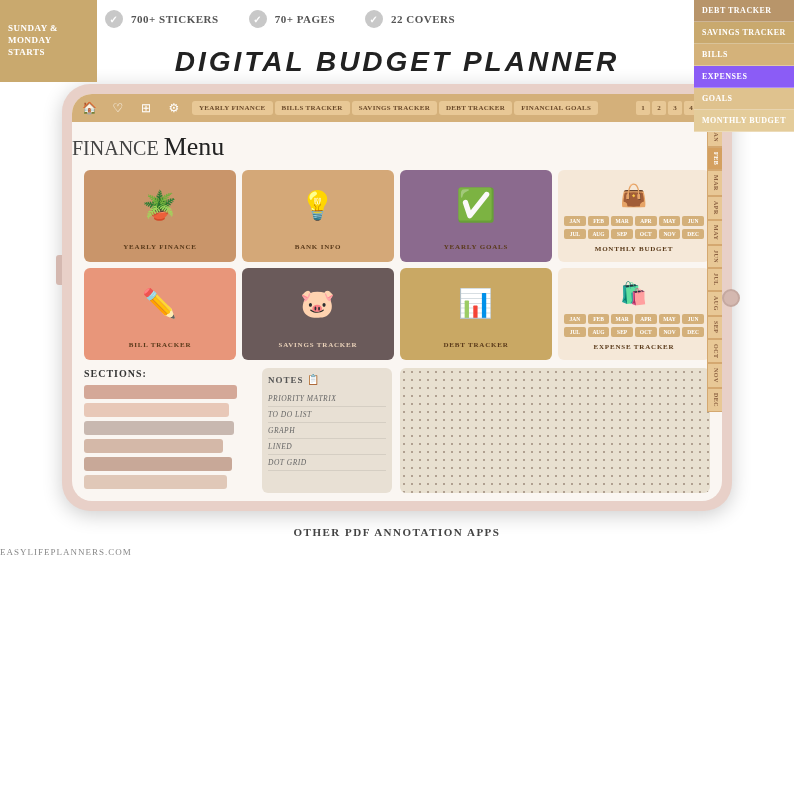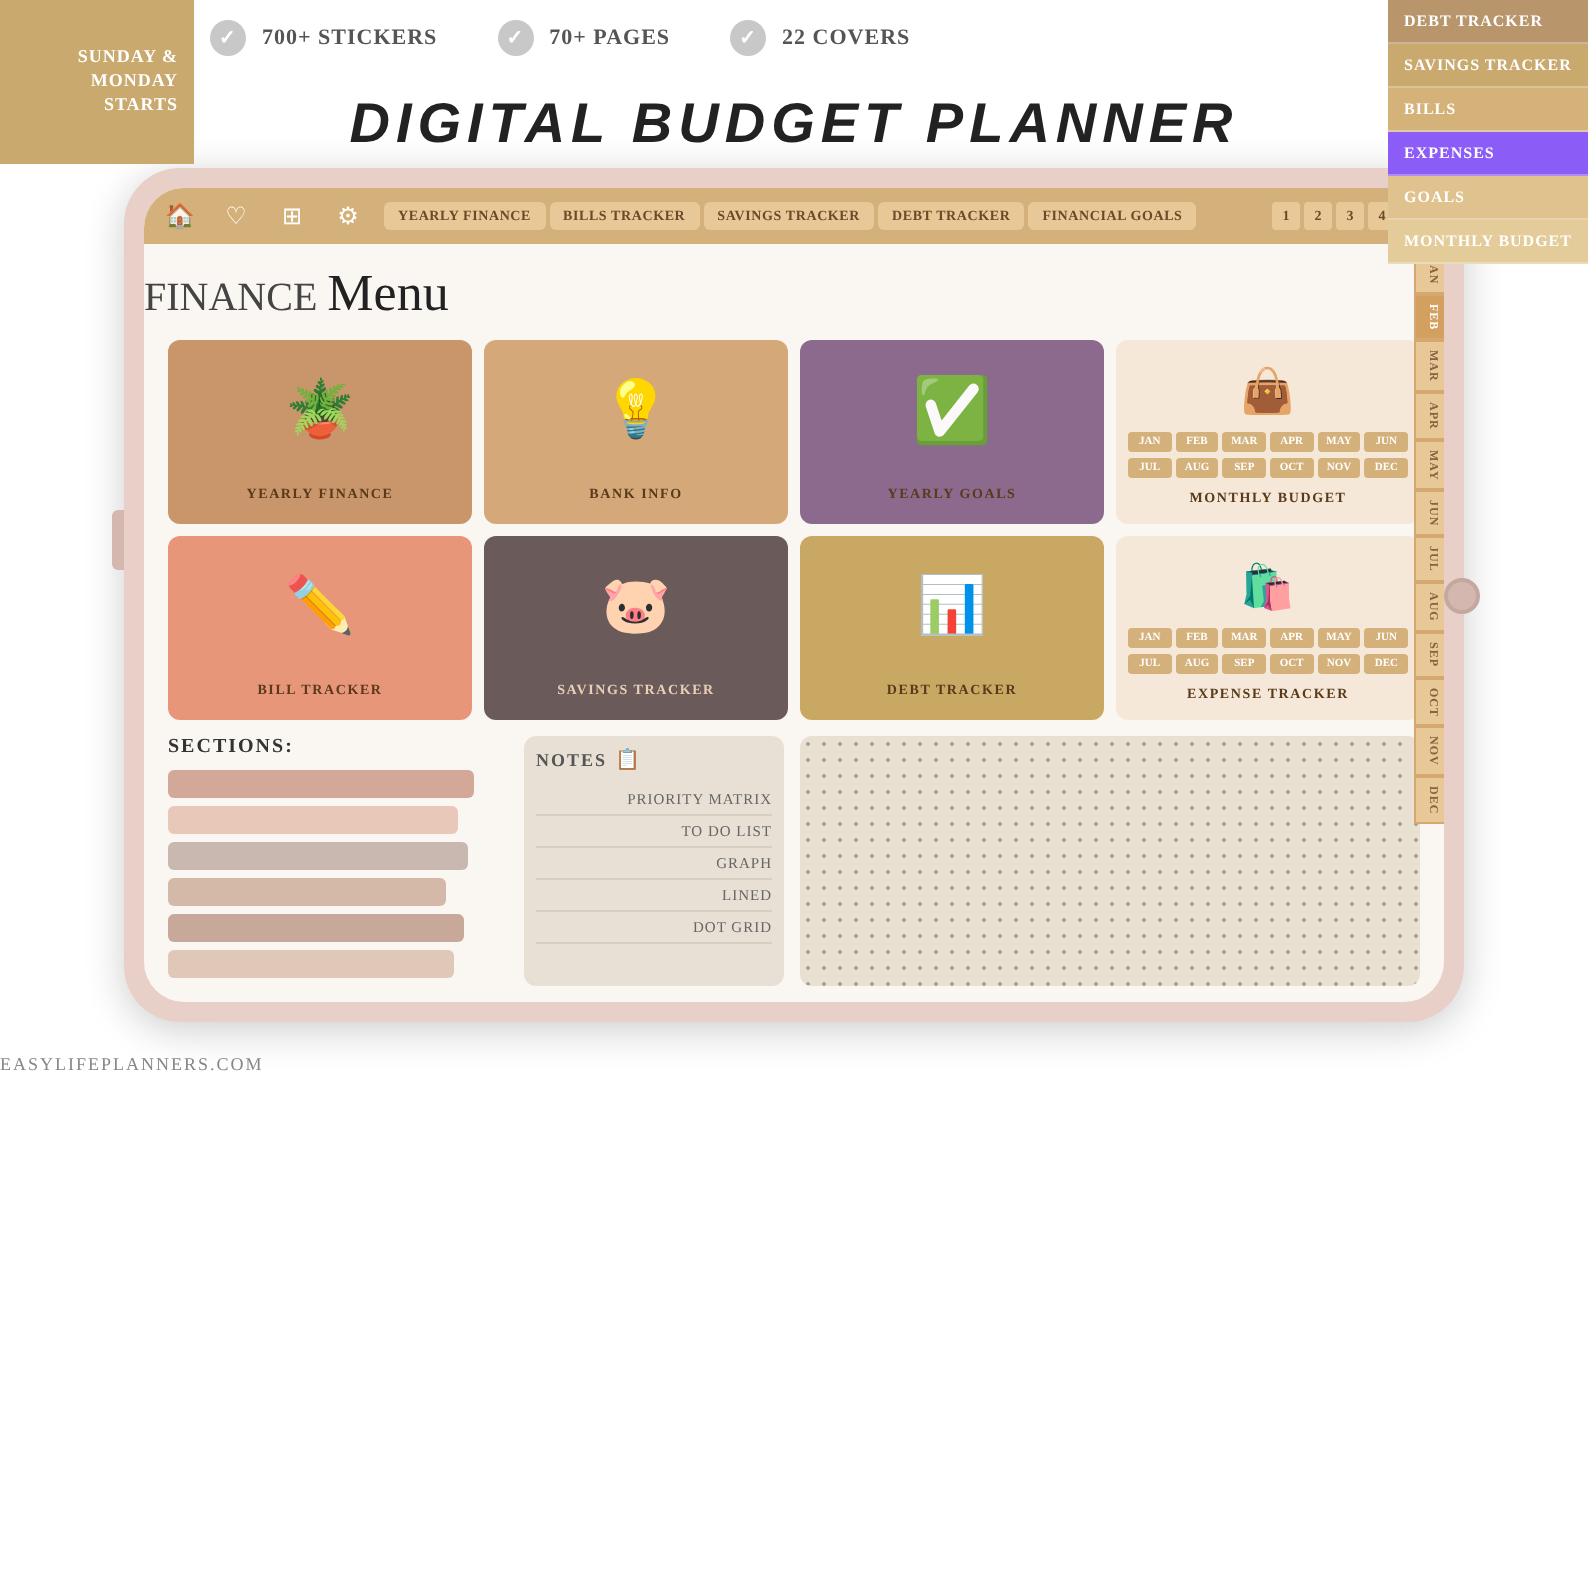--- a/index.html
+++ b/index.html
@@ -45,21 +45,21 @@
     .corner-label {
       position: absolute;
       top: 0;
       left: 0;
       width: 97px;
       height: 82px;
       background: #c9a96e;
       display: flex;
       align-items: center;
       justify-content: center;
-      text-align: right;
+      text-align: left;
       font-size: 9px;
       font-weight: 800;
       color: white;
       text-transform: uppercase;
       letter-spacing: 0.5px;
       line-height: 1.3;
       padding: 8px;
       z-index: 10;
     }
 
@@ -311,26 +311,27 @@
       font-weight: 700;
       letter-spacing: 1px;
       text-transform: uppercase;
       color: #555;
     }
     .notes-icon {
       font-size: 10px;
     }
     .notes-item {
       font-size: 7.5px;
-      text-align: right;
+      text-align: left;
       color: #666;
       letter-spacing: 0.5px;
       text-transform: uppercase;
       padding: 3px 0;
       border-bottom: 1px solid rgba(0,0,0,0.08);
+      font-style: italic;
     }
 
     .dotted-area {
       flex: 1;
       background: #e8e0d0;
       border-radius: 6px;
       background-image: radial-gradient(circle, #b0a090 1px, transparent 1px);
       background-size: 8px 8px;
     }
 
@@ -558,14 +559,15 @@
       </div>
 
       <div class="dotted-area"></div>
 
     </div>
 
   </div>
 </div>
 
 <div class="bottom-text">
+  <p>OTHER PDF ANNOTATION APPS</p>
 </div>
 <div class="bottom-url">EASYLIFEPLANNERS.COM</div>
 
 </body></html>

